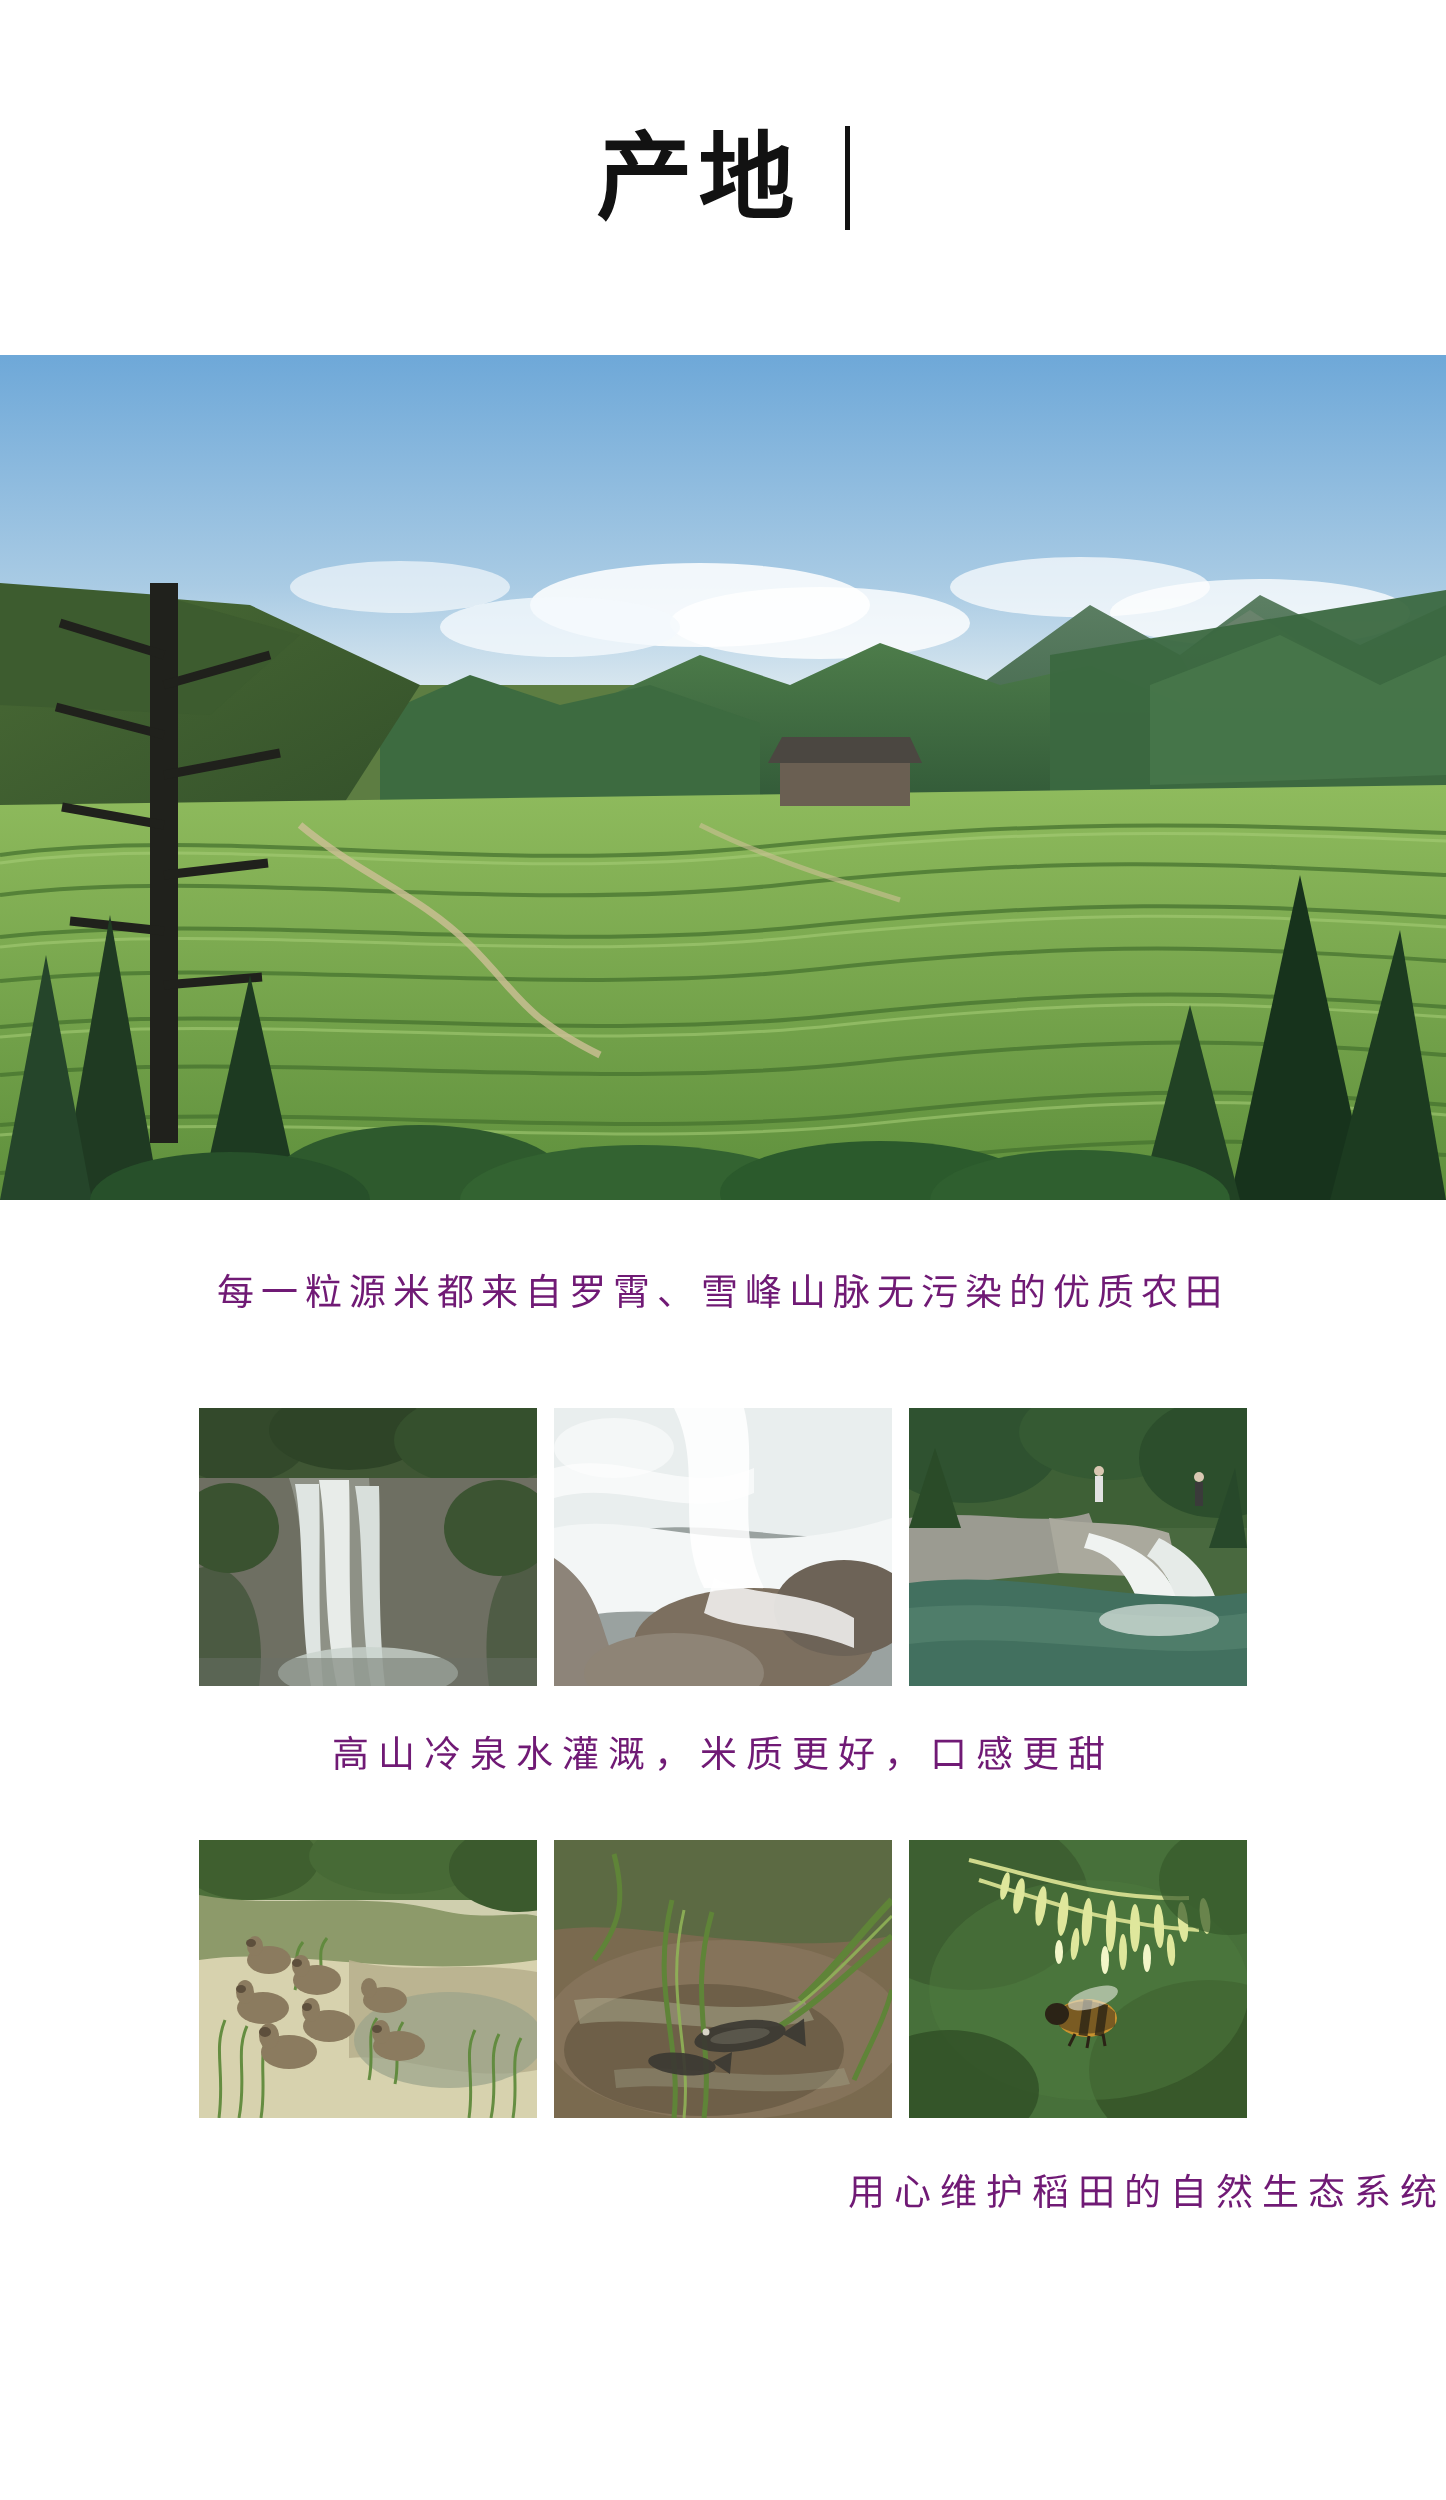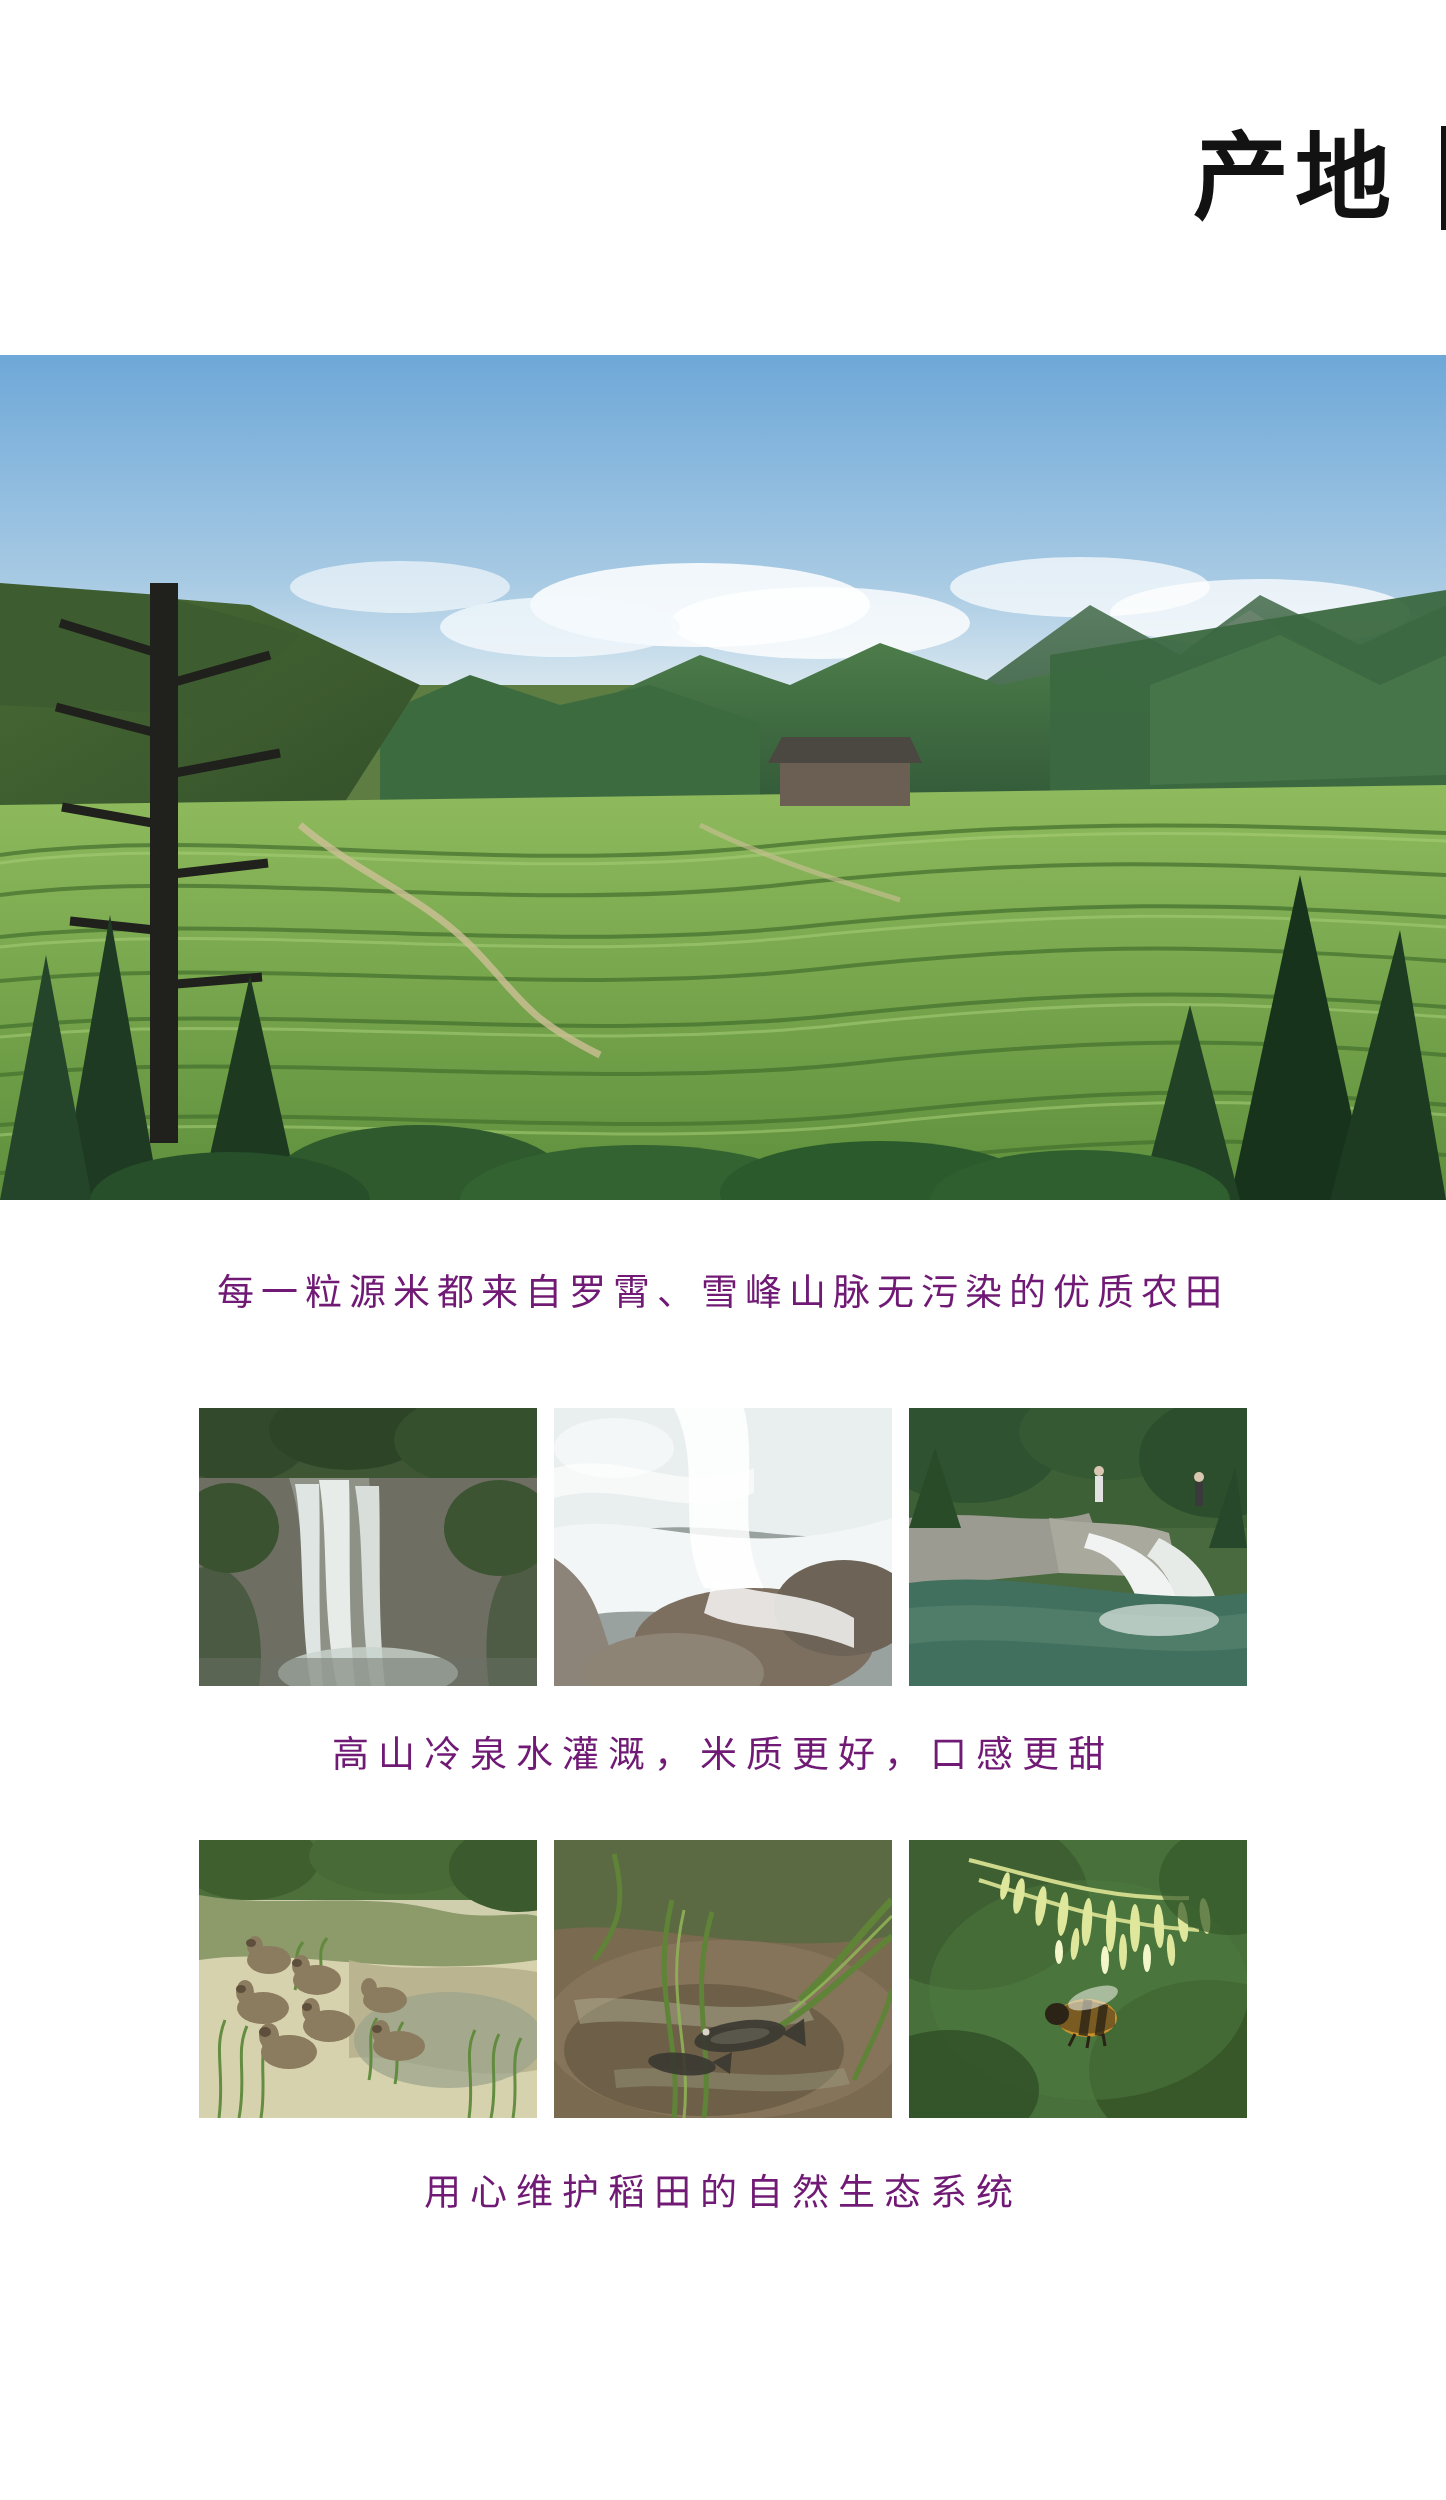--- a/index.html
+++ b/index.html
@@ -14,21 +14,21 @@
     color: #1c1c1c;
     overflow: hidden;
     position: relative;
   }
 
   
   .header {
     height: 355px;
     display: flex;
     align-items: center;
-    justify-content: flex-end;
+    justify-content: center;
   }
   .header-inner {
     display: flex;
     align-items: center;
     justify-content: center;
     gap: 44px;
   }
   .title-text {
     font-size: 96px;
     font-weight: 700;
@@ -56,21 +56,21 @@
   
   .caption {
     text-align: center;
     font-size: 37px;
     letter-spacing: 7px;
     color: #701a75;
     font-family: Liberation Sans, sans-serif;
   }
   .caption-1 { margin-top: 62px; }
   .caption-2 { margin-top: 38px; letter-spacing: 9px; }
-  .caption-3 { margin-top: 44px; letter-spacing: 9px; }
+  .caption-3 { margin-top: 44px; letter-spacing: 9px; text-align: right; }
 
   
   .row3 {
     display: flex;
     justify-content: center;
     gap: 17px;
   }
   .row3.first { margin-top: 92px; }
   .row3.second { margin-top: 62px; }
   .cell {

